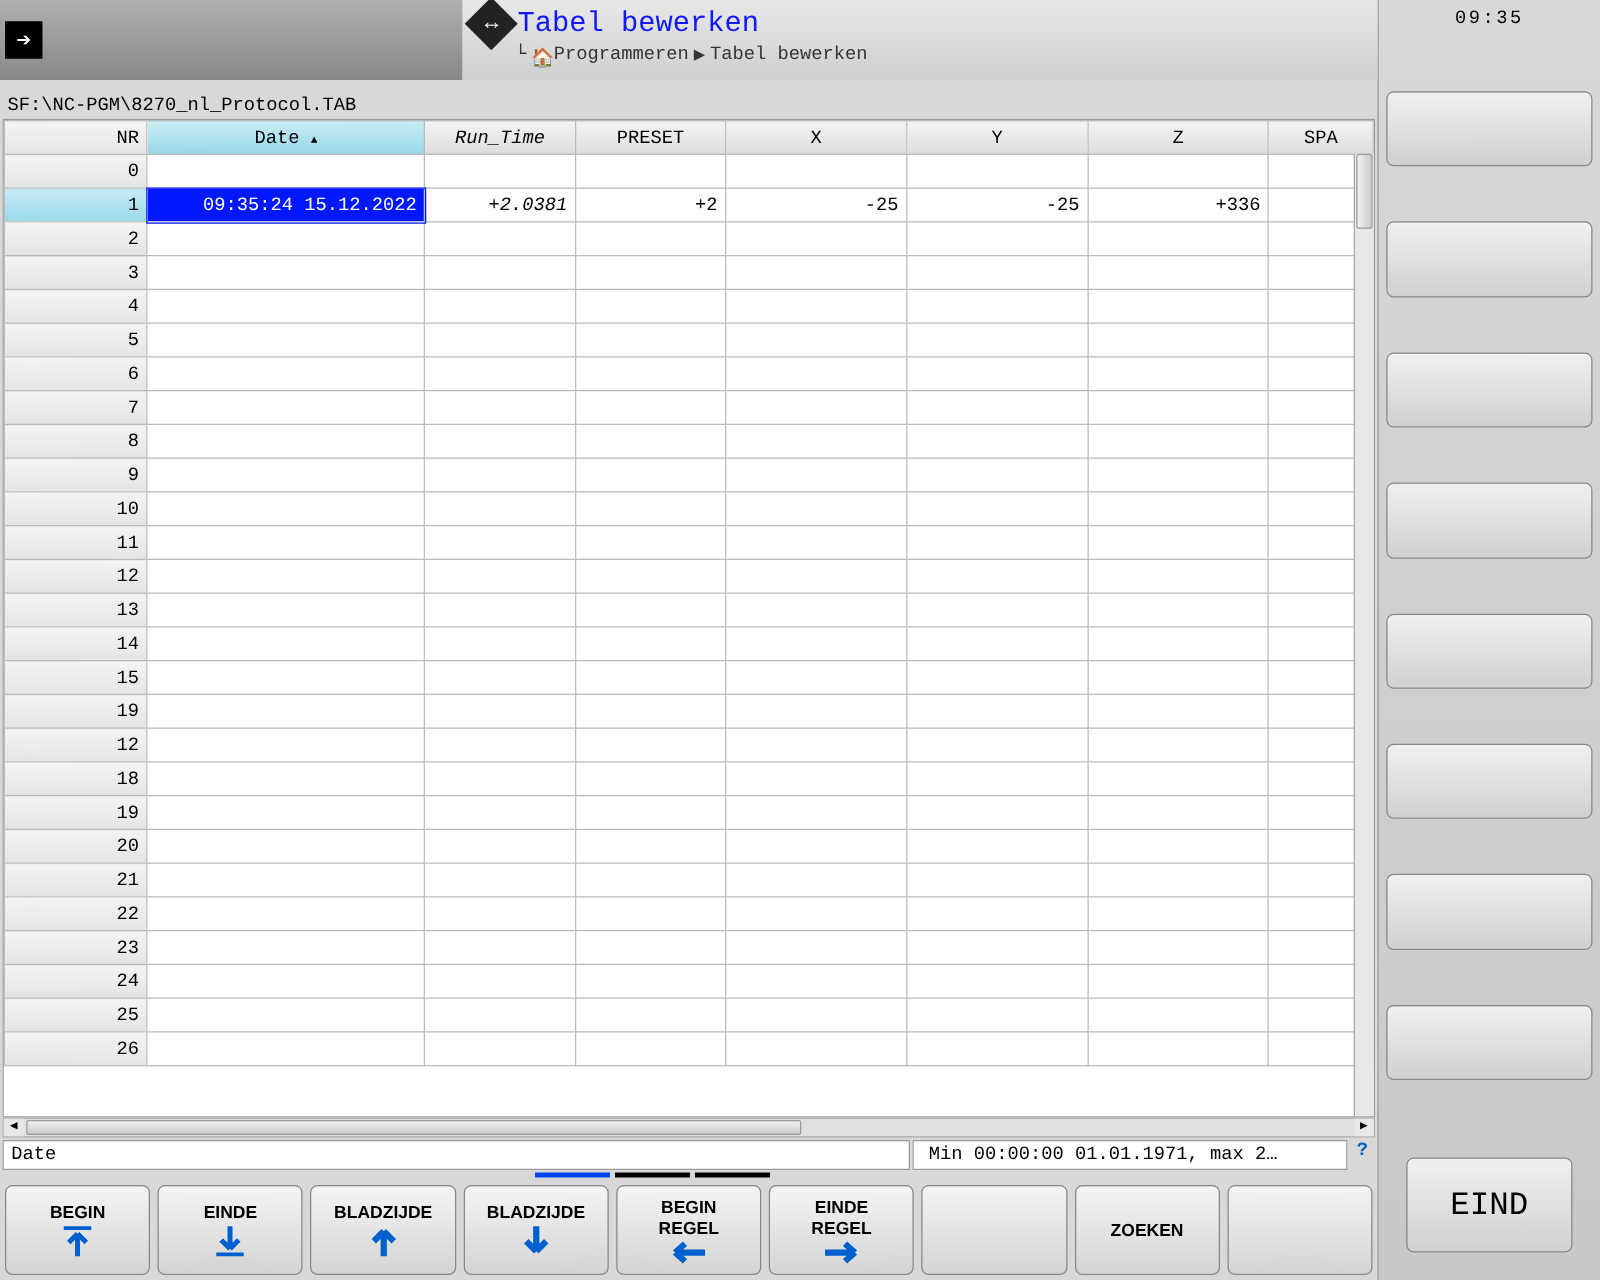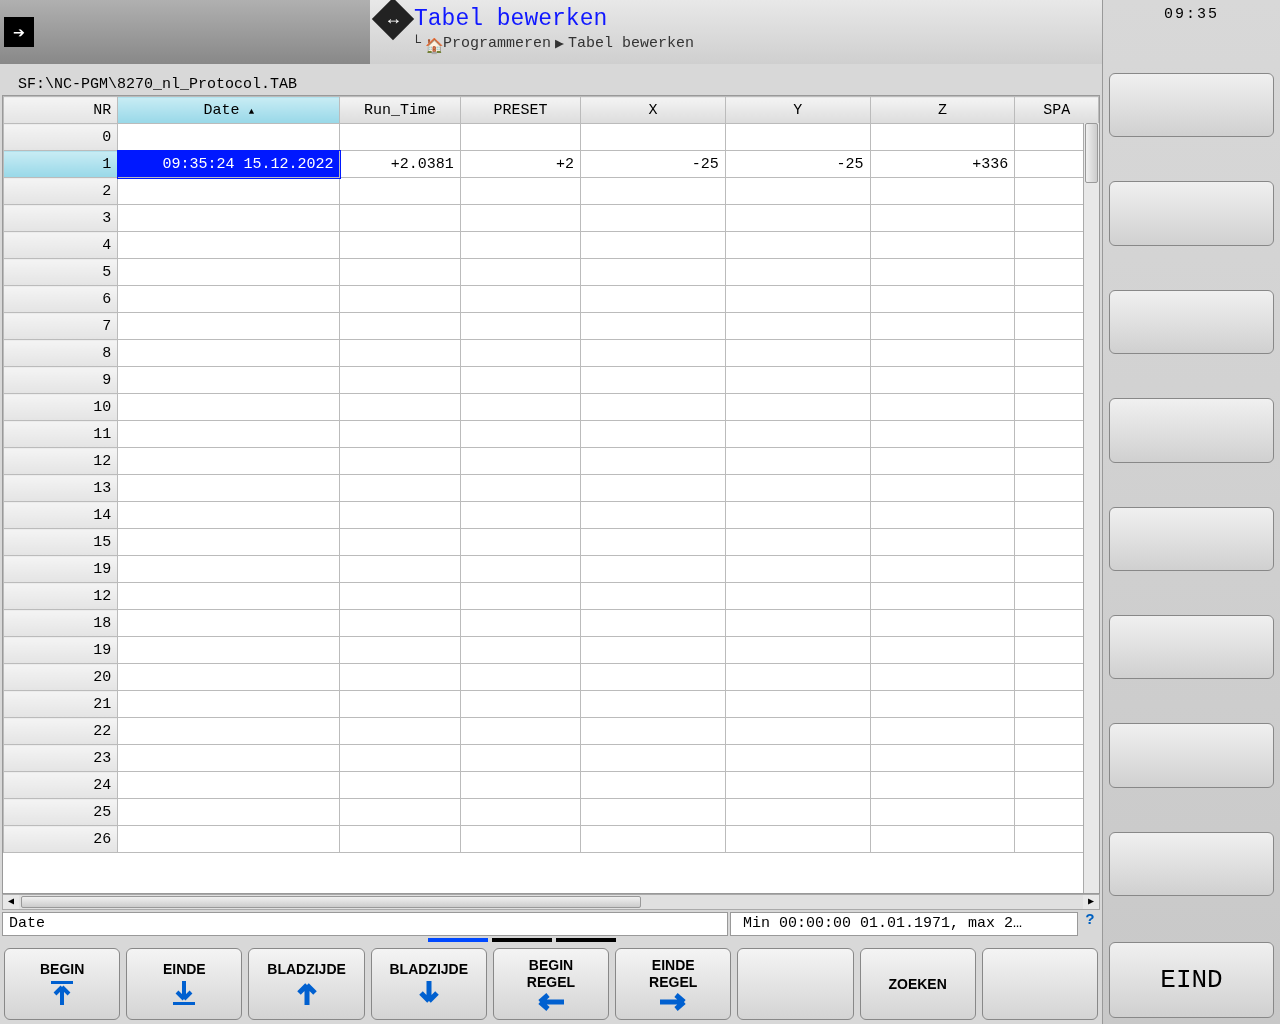--- a/index.html
+++ b/index.html
@@ -39,21 +39,21 @@
 }
 .side-slot {
   flex: 1;
   margin: 4px 6px;
   border: 1px solid #888;
   border-radius: 6px;
   background: linear-gradient(to bottom, #f0f0f0, #d0d0d0);
 }
 .side-eind {
   height: 76px;
-  margin: 6px;
+  margin: 22px;
   border: 1px solid #888;
   border-radius: 6px;
   background: linear-gradient(to bottom, #f0f0f0, #d0d0d0);
   display: flex;
   align-items: center;
   justify-content: center;
   font-size: 26px;
   font-family: "Courier New", monospace;
 }
 
@@ -117,21 +117,21 @@
 }
 .bc-home {
   width: 14px; height: 14px;
   display: inline-block;
 }
 .bc-sep { color: #333; }
 
 
 .pathbar {
   background: #d8d8d8;
-  padding: 12px 18px 2px;
+  padding: 12px 6px 2px;
   font-size: 15px;
 }
 
 
 .table-wrap {
   flex: 1;
   position: relative;
   background: #fff;
   border: 1px solid #999;
   margin: 0 2px;
@@ -156,21 +156,21 @@
   font-weight: normal;
   text-align: center;
 }
 .tbl th.sorted {
   background: linear-gradient(to bottom, #c8ecf4, #98d8e8);
 }
 .tbl th.nr { text-align: right; }
 .tbl .col-nr { width: 112px; background: linear-gradient(to bottom, #f4f4f4, #e4e4e4); text-align: right; font-weight: normal; }
 .tbl tr.row-active .col-nr { background: linear-gradient(to bottom, #c8ecf4, #98d8e8); }
 .tbl .col-date { width: 218px; }
-.tbl .col-run { width: 118px; }
+.tbl .col-run { width: 118px; font-style: italic; }
 .tbl .col-preset { width: 118px; }
 .tbl .col-x { width: 142px; }
 .tbl .col-y { width: 142px; }
 .tbl .col-z { width: 142px; }
 .tbl .col-spa { width: 82px; }
 .cell-selected {
   background: #0018ff !important;
   color: #fff;
   border: 1px dotted #fff !important;
   outline: 1px solid #0018ff;

